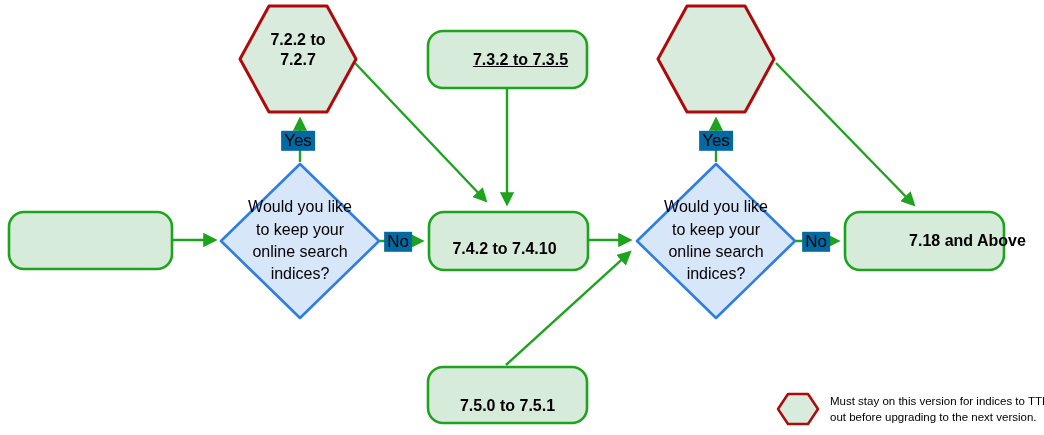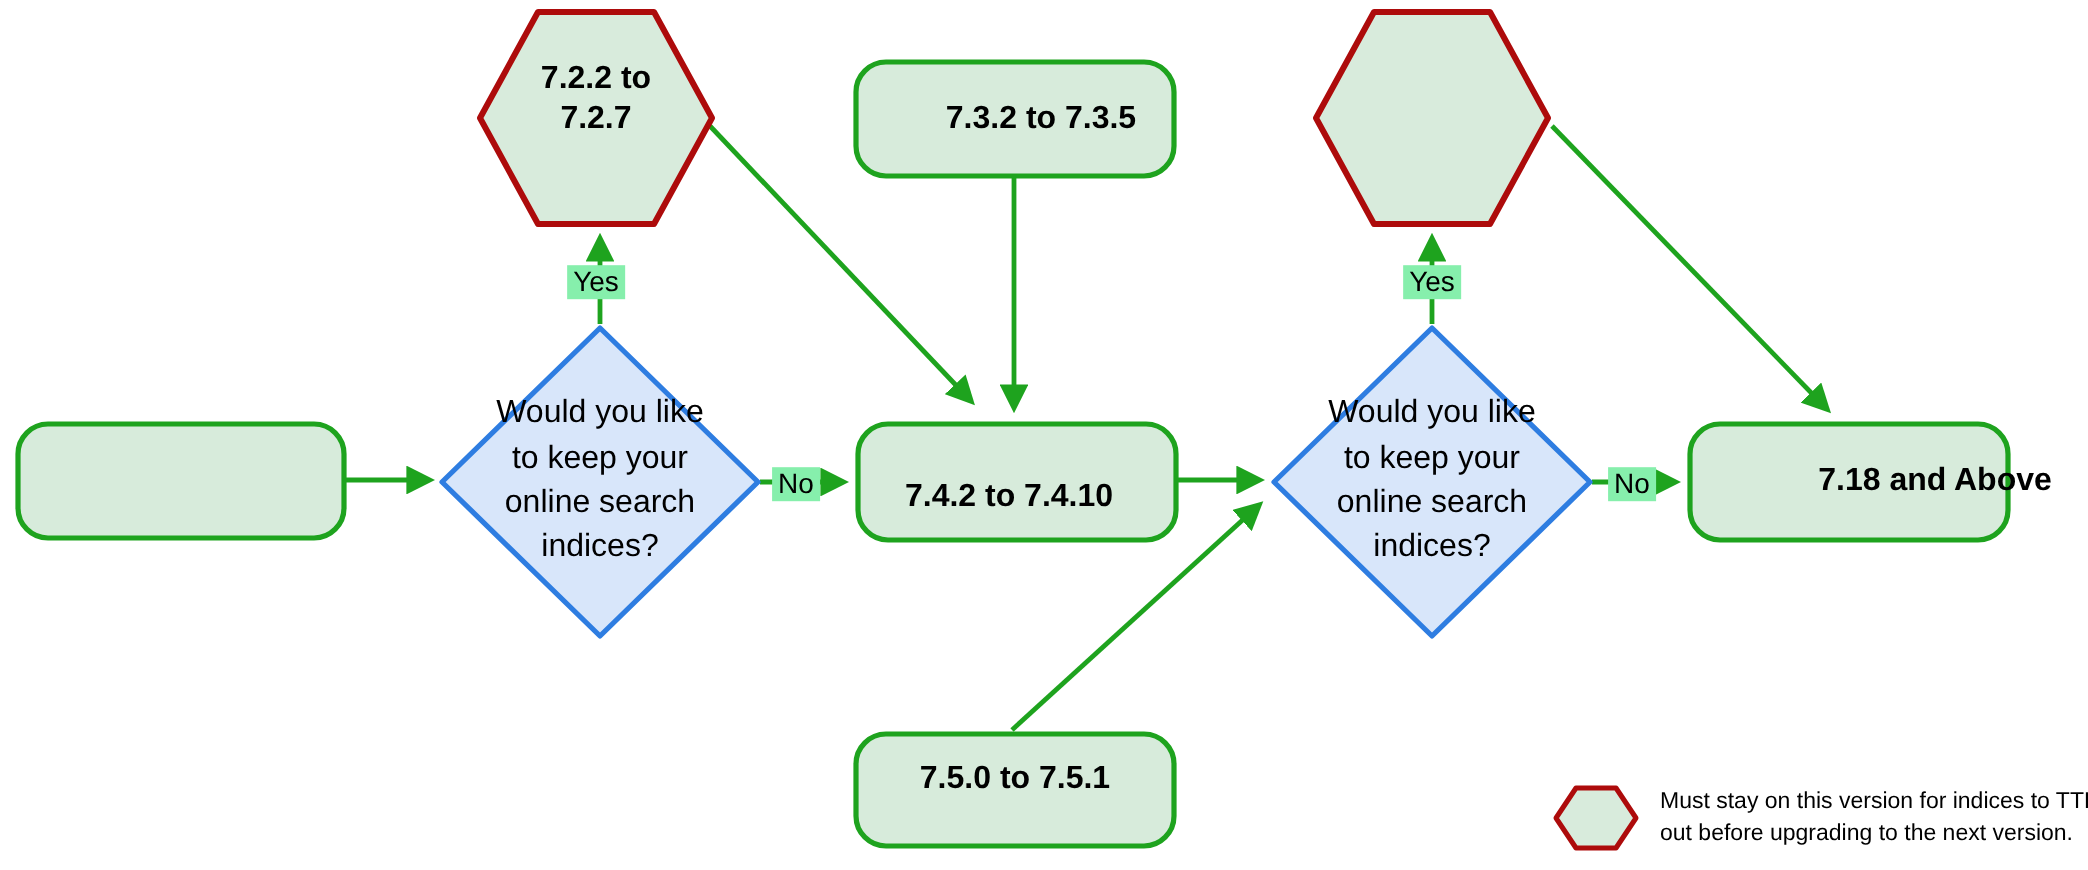--- a/index.html
+++ b/index.html
@@ -15,22 +15,22 @@
     position:absolute;
     display:flex;align-items:center;justify-content:center;
     text-align:center;color:#000;
     white-space:pre-line;
   }
   .node-label{font-size:16px;font-weight:bold;line-height:1.25;}
   .decision-label{font-size:16px;line-height:1.4;}
   .edge-label{
     position:absolute;
     transform:translate(-50%,-50%);
-    background:#86efac;
-    font-size:14px;color:#000;
+    background:#0369a1;
+    font-size:17px;color:#000;
     padding:0 3px;line-height:1.2;
     white-space:nowrap;
   }
   .legend-text{
     position:absolute;
     font-size:11.5px;line-height:1.35;color:#000;
     text-align:left;white-space:pre-line;
   }
 </style>
 </head>
@@ -75,25 +75,25 @@
       <polygon points="240,59 269,6 327,6 356,59 327,112 269,112"></polygon>
       <polygon points="658,59 687,6 745,6 774,59 745,112 687,112"></polygon>
       <polygon points="778,409 788,394 808,394 818,409 808,424 788,424" stroke-width="2.5"></polygon>
     </g>
   </svg>
 
 
   <div class="txt node-label" style="left:240px;top:6px;width:116px;height:88px;">7.2.2 to
 7.2.7</div>
 
-  <div class="txt node-label" style="left:428px;top:31px;width:185px;height:57px;">7.3.2 to 7.3.5</div>
+  <div class="txt node-label" style="left:428px;top:31px;width:185px;height:57px;text-decoration:underline;">7.3.2 to 7.3.5</div>
 
   <div class="txt node-label" style="left:425px;top:212px;width:159px;height:74px;text-align:center;">7.4.2 to 7.4.10</div>
 
-  <div class="txt node-label" style="left:428px;top:362px;width:159px;height:56px;">7.5.0 to 7.5.1</div>
+  <div class="txt node-label" style="left:428px;top:378px;width:159px;height:56px;">7.5.0 to 7.5.1</div>
 
   <div class="txt decision-label" style="left:245px;top:189px;width:110px;height:104px;">Would you like
 to keep your
 online search
 indices?</div>
 
   <div class="txt decision-label" style="left:661px;top:189px;width:110px;height:104px;">Would you like
 to keep your
 online search
 indices?</div>

